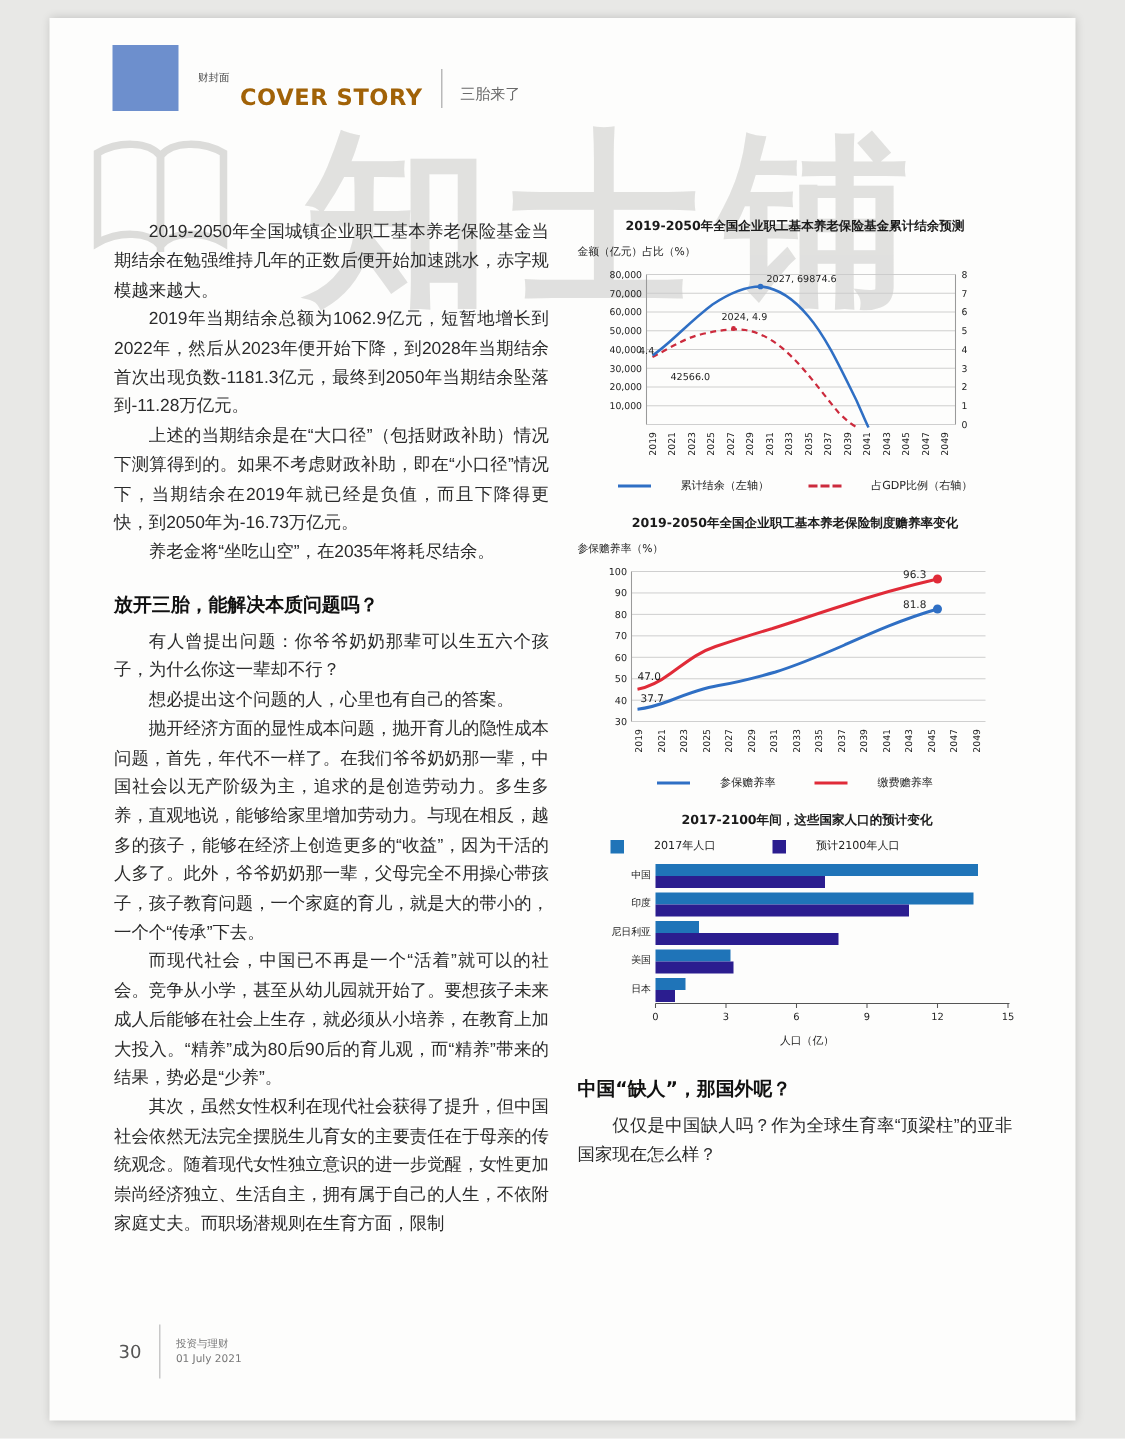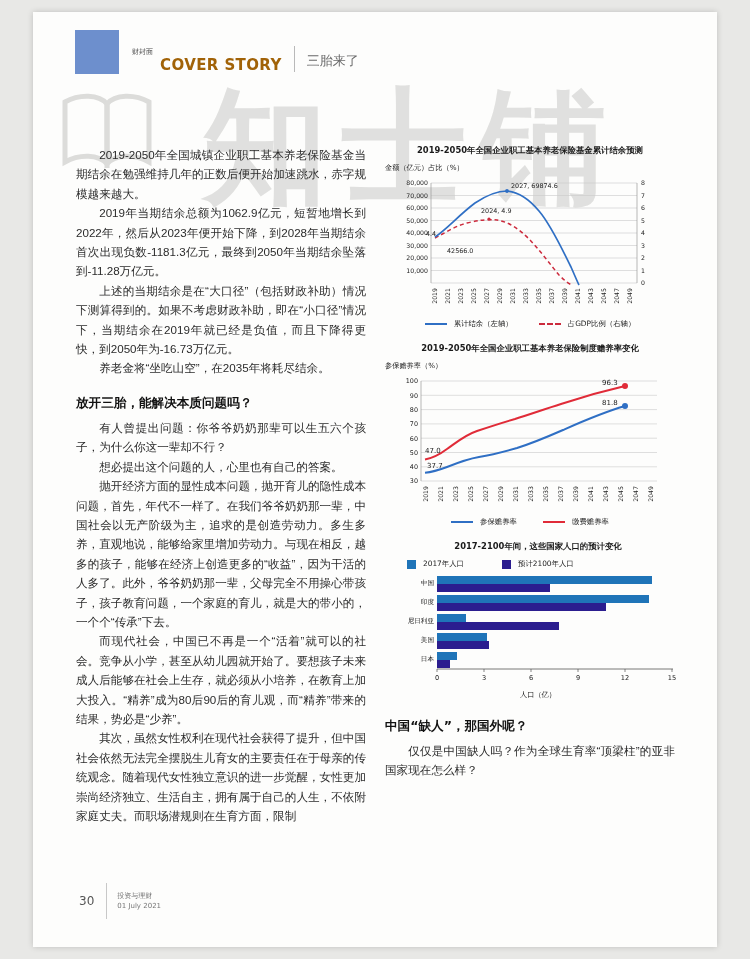--- a/index.html
+++ b/index.html
@@ -31,21 +31,21 @@
     position:absolute;left:28px;top:78px;width:92px;height:78px;
     pointer-events:none;
   }
   
   .hdr{position:absolute;left:42px;top:18px;display:flex;align-items:flex-end;}
   .hdr-sq{width:44px;height:44px;background:#6d8fcd;}
   .hdr-txt{margin-left:13px;display:flex;align-items:flex-end;padding-bottom:1px;}
   .hdr-cn{font-family:"DejaVu Sans","Liberation Sans",sans-serif;font-size:7px;color:#4a4a4a;line-height:9px;}
   .hdr-en{font-family:"DejaVu Sans","Liberation Sans",sans-serif;font-weight:bold;font-size:15px;color:#a16207;letter-spacing:.4px;line-height:16px;margin-left:28px;}
   .hdr-div{width:1px;height:26px;background:#b9b9b9;margin:0 12px 1px 12px;}
-  .hdr-sub{font-family:Liberation Mono, monospace;font-size:13px;color:#6a6a6a;padding-bottom:3px;}
+  .hdr-sub{font-family:Liberation Mono, monospace;font-size:10px;color:#6a6a6a;padding-bottom:3px;}
   
   .col{position:absolute;width:290px;}
   .col-l{left:43px;top:133px;}
   .col-r{left:352px;top:133px;}
   p.body{
     margin:0 0 0 0;
     font-size:11.6px;line-height:19.4px;
     color:#2b2b2b;text-align:justify;
     text-indent:2em;
     font-family:Liberation Sans, sans-serif;
@@ -65,21 +65,21 @@
   }
   .axlab{
     font-family:"DejaVu Sans","Liberation Sans",sans-serif;
     font-size:7.2px;color:#222;
   }
   .axrow{display:flex;justify-content:flex-start;margin-bottom:2px;}
   .legend{
     display:flex;justify-content:center;gap:26px;margin-top:4px;
     font-family:"DejaVu Sans","Liberation Sans",sans-serif;font-size:7.4px;color:#222;
   }
-  .lg{display:flex;align-items:center;gap:7px;}
+  .lg{display:flex;align-items:center;gap:20px;}
   .lgline{width:22px;height:0;border-top:2px solid #2f6fc4;}
   .lgdash{width:22px;height:0;border-top:2px dashed #cc2b3d;}
   .lgsw{width:9px;height:9px;}
   .legend2{display:flex;gap:38px;margin:0 0 4px 6px;
     font-family:"DejaVu Sans","Liberation Sans",sans-serif;font-size:7.4px;color:#222;}
   
   .footer{position:absolute;left:46px;bottom:28px;display:flex;align-items:center;}
   .fpg{font-family:"DejaVu Sans","Liberation Sans",sans-serif;font-size:12px;color:#555;}
   .fdiv{width:1px;height:36px;background:#c8c8c8;margin:0 10px 0 12px;}
   .fmeta{font-family:"DejaVu Sans","Liberation Sans",sans-serif;font-size:7px;color:#777;line-height:10px;}

